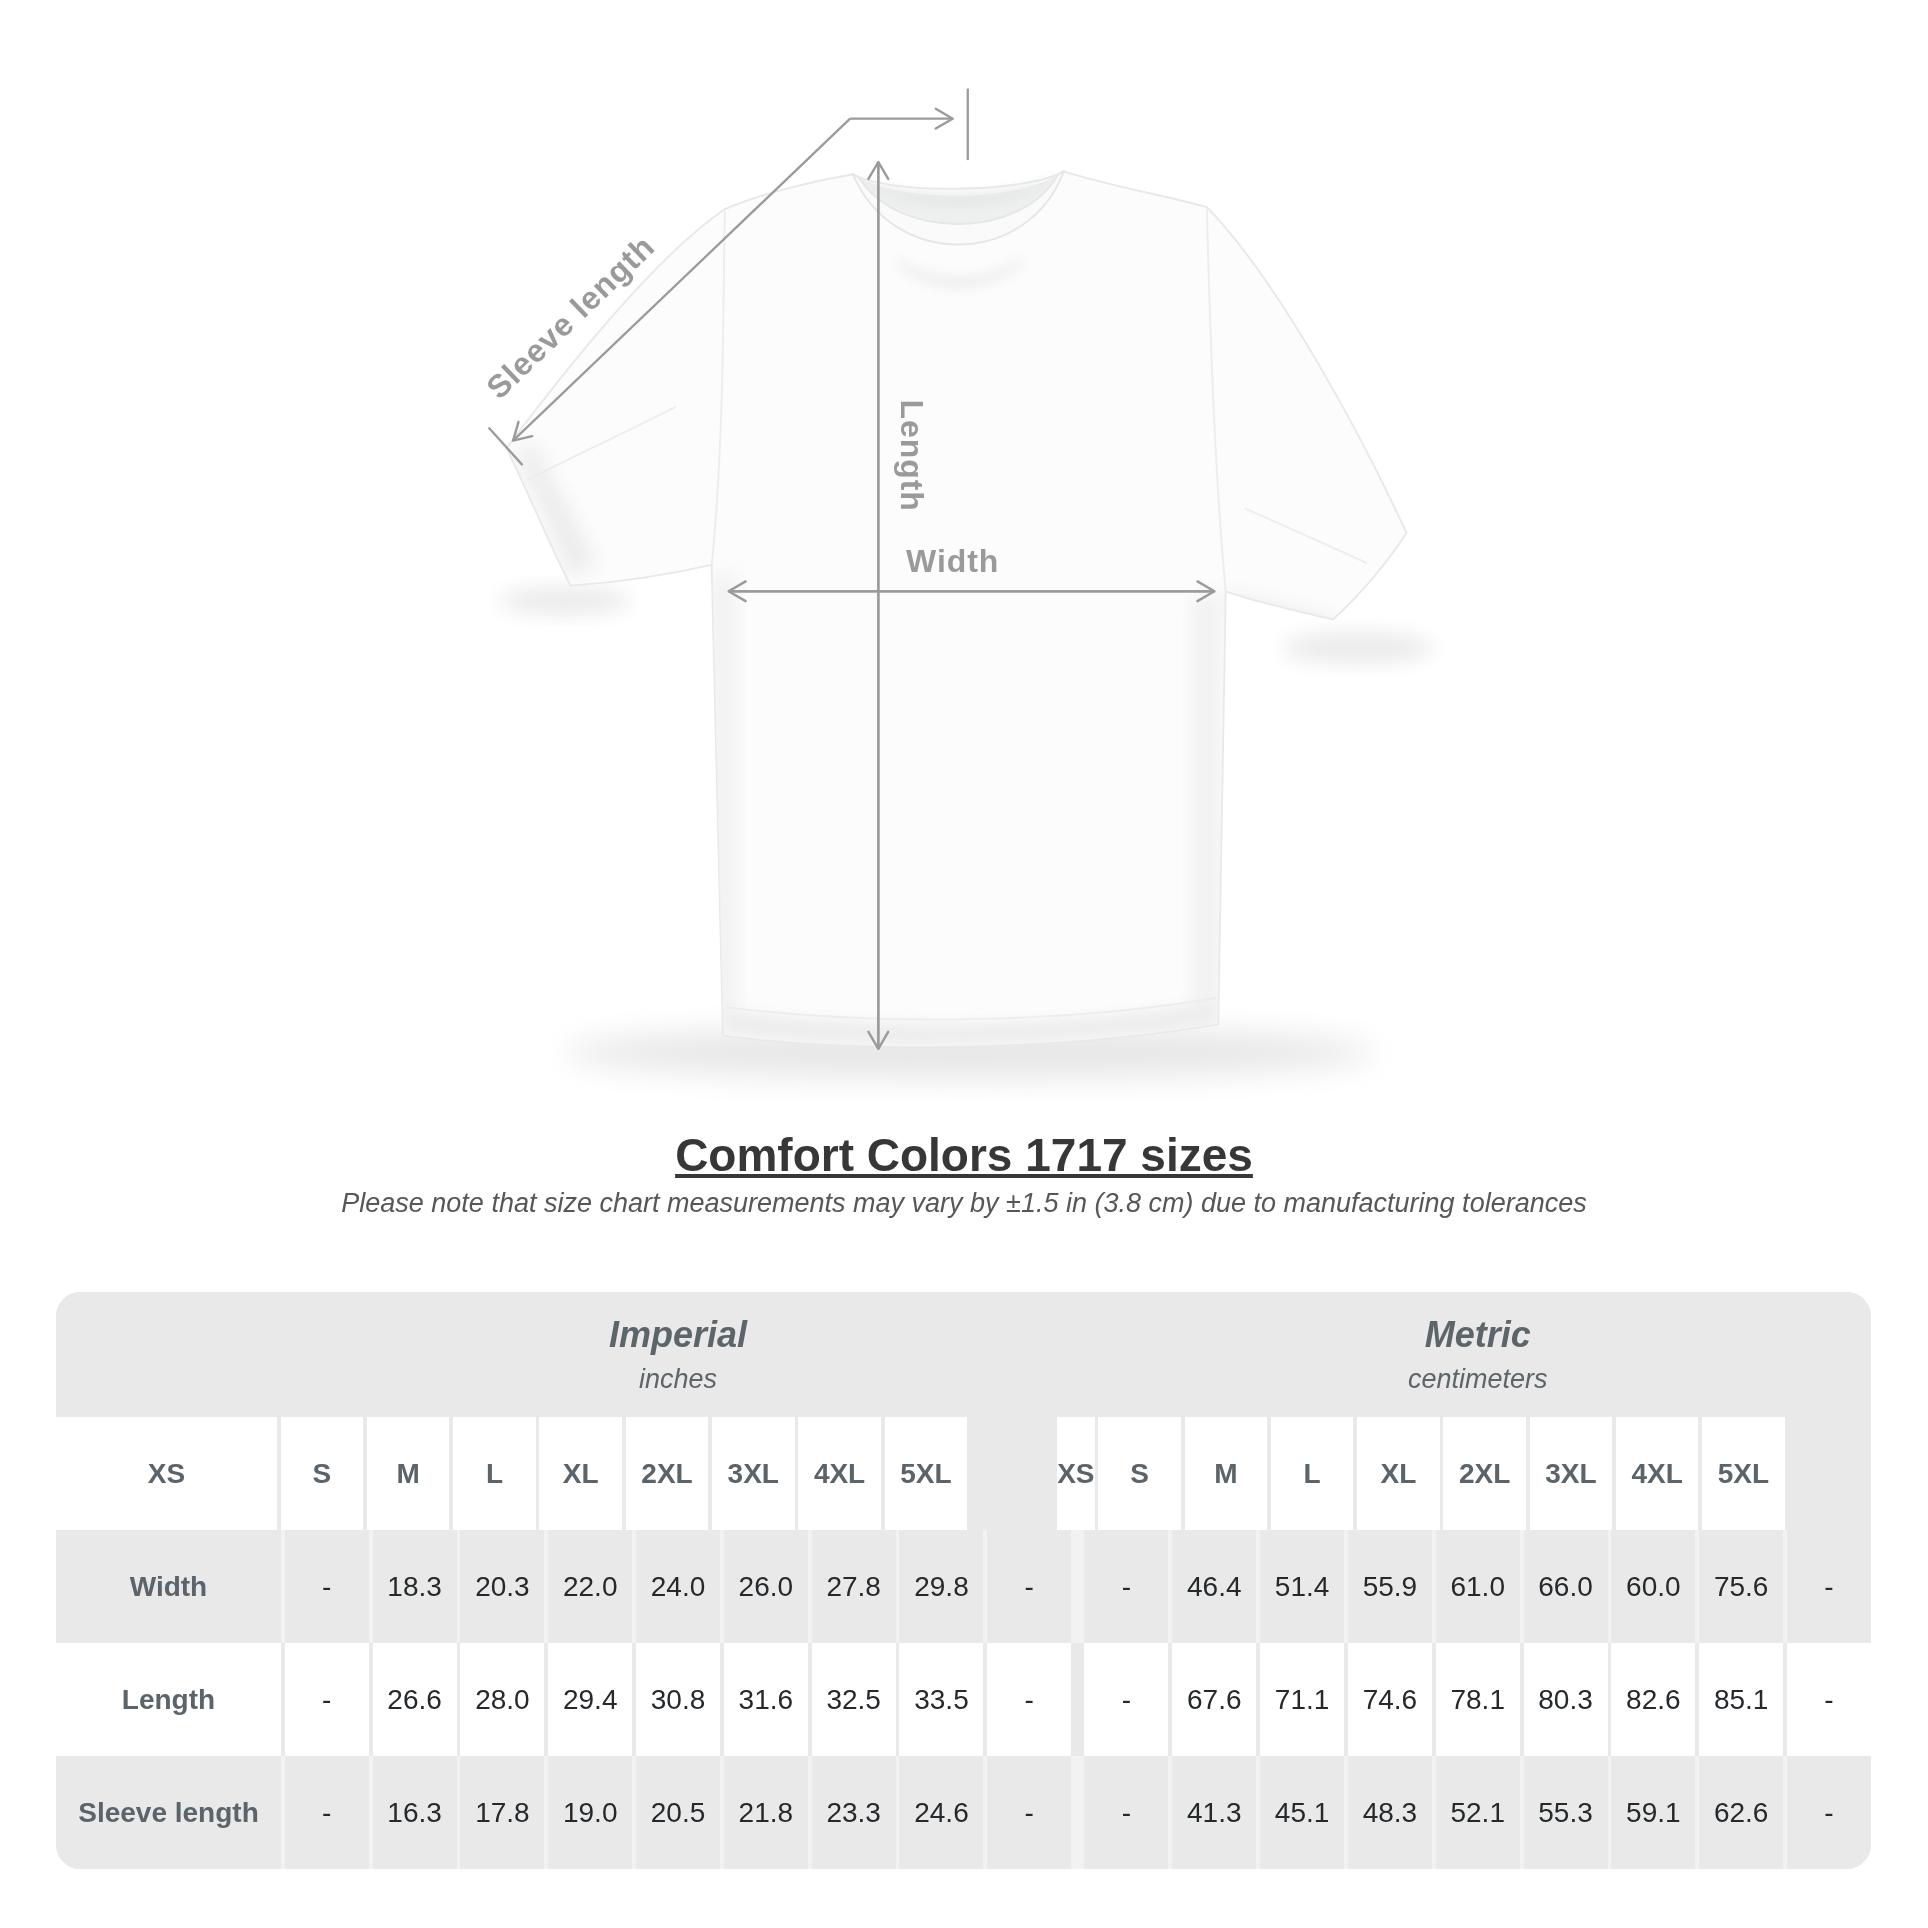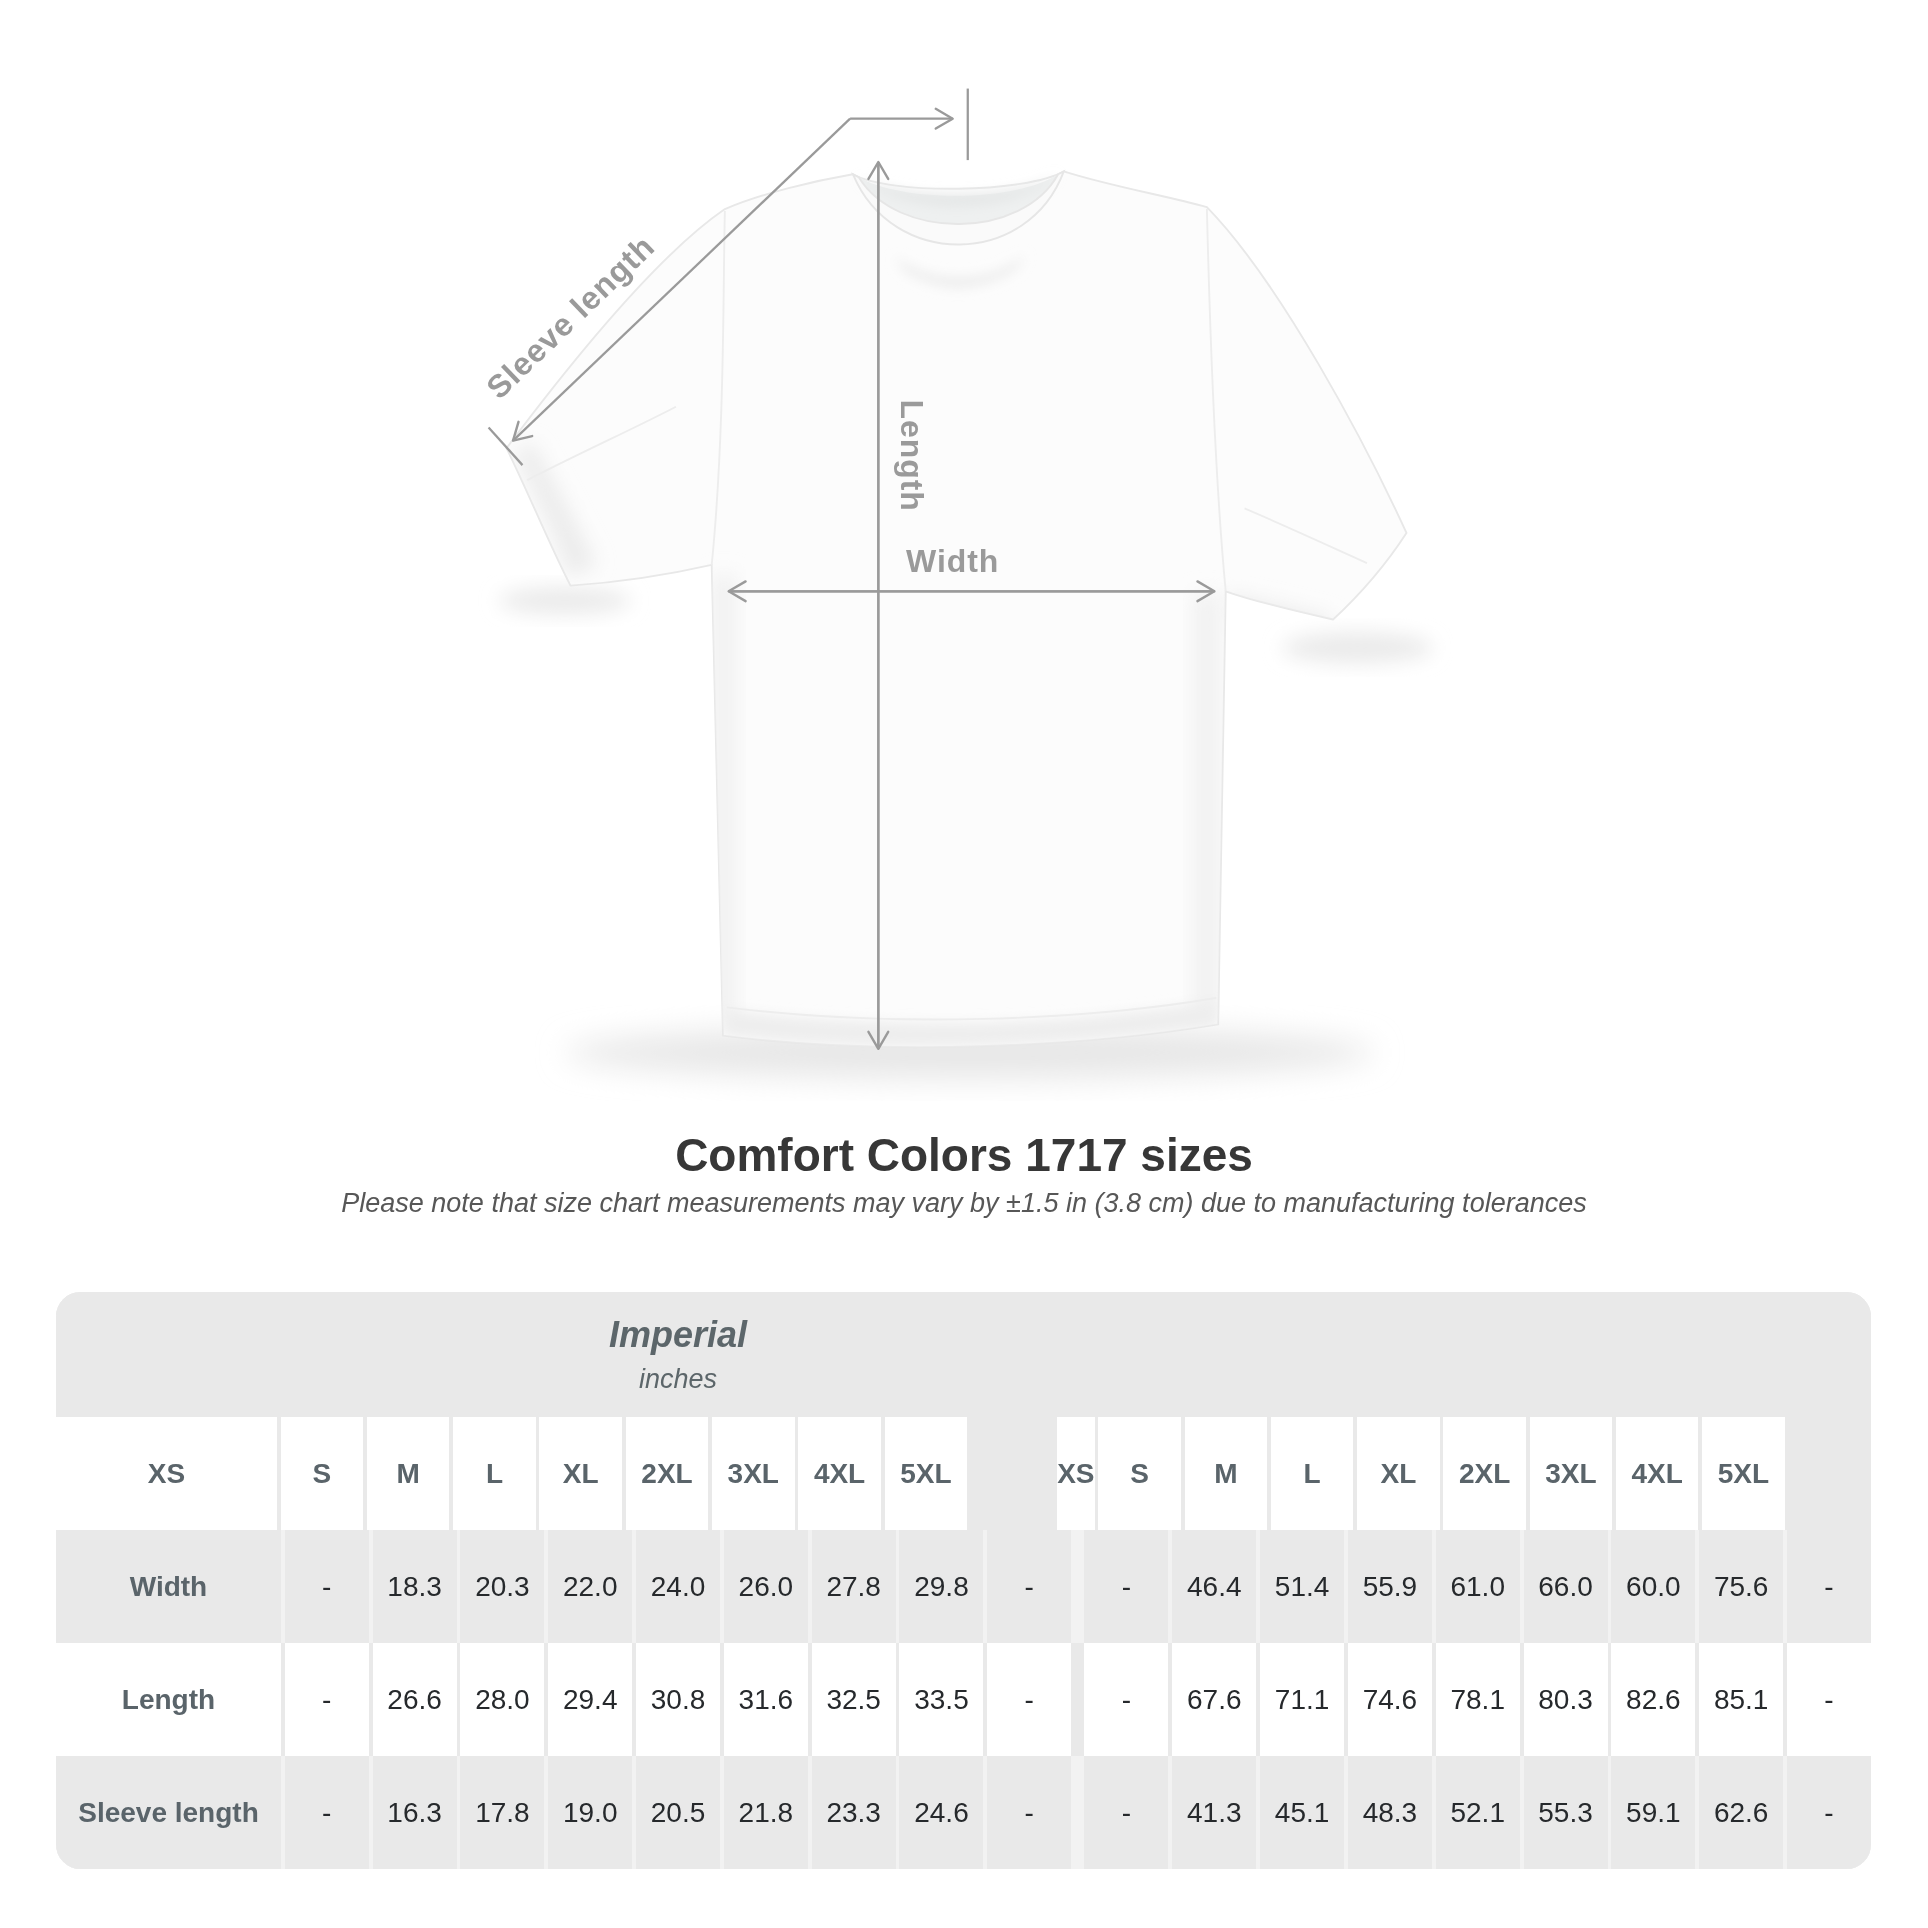--- a/index.html
+++ b/index.html
@@ -6,21 +6,21 @@
   .canvas{
     position:relative;width:1928px;height:1928px;background:#ffffff;overflow:hidden;
     font-family:"Liberation Sans", sans-serif;
   }
   
   .diagram{position:absolute;top:0;left:0;}
   .measure-label{font-family:"Liberation Sans",sans-serif;font-weight:bold;font-size:34px;fill:#9a9a9a;letter-spacing:1px;}
   
   .page-title{
     position:absolute;top:1128px;left:0;width:100%;text-align:center;
-    font-size:46px;font-weight:bold;color:#373737;margin:0;
+    font-size:46px;font-weight:bold;color:#373737;margin:0;text-decoration:underline;
   }
   .page-subtitle{
     position:absolute;top:1188px;left:0;width:100%;text-align:center;
     font-size:27px;font-style:italic;color:#575757;margin:0;
   }
   
   .size-table{
     position:absolute;top:1292px;left:56px;width:1815px;height:577px;
     background:#e9e9e9;border-radius:24.5px;overflow:hidden;
   }
@@ -160,20 +160,24 @@
 
   <div class="size-table">
 
     <div class="t-row group-row">
       <div class="cell"></div>
       <div class="cell col-imperial">
         <div class="g-title">Imperial</div>
         <div class="g-unit">inches</div>
       </div>
       <div class="cell divider col-divider"></div>
+      <div class="cell col-metric">
+        <div class="g-title">Metric</div>
+        <div class="g-unit">centimeters</div>
+      </div>
     </div>
 
     <div class="t-row header-row">
     <div class="cell head-cell">
           <span>XS</span>
         </div>
         <div class="cell head-cell">
           <span>S</span>
         </div>
         <div class="cell head-cell">

